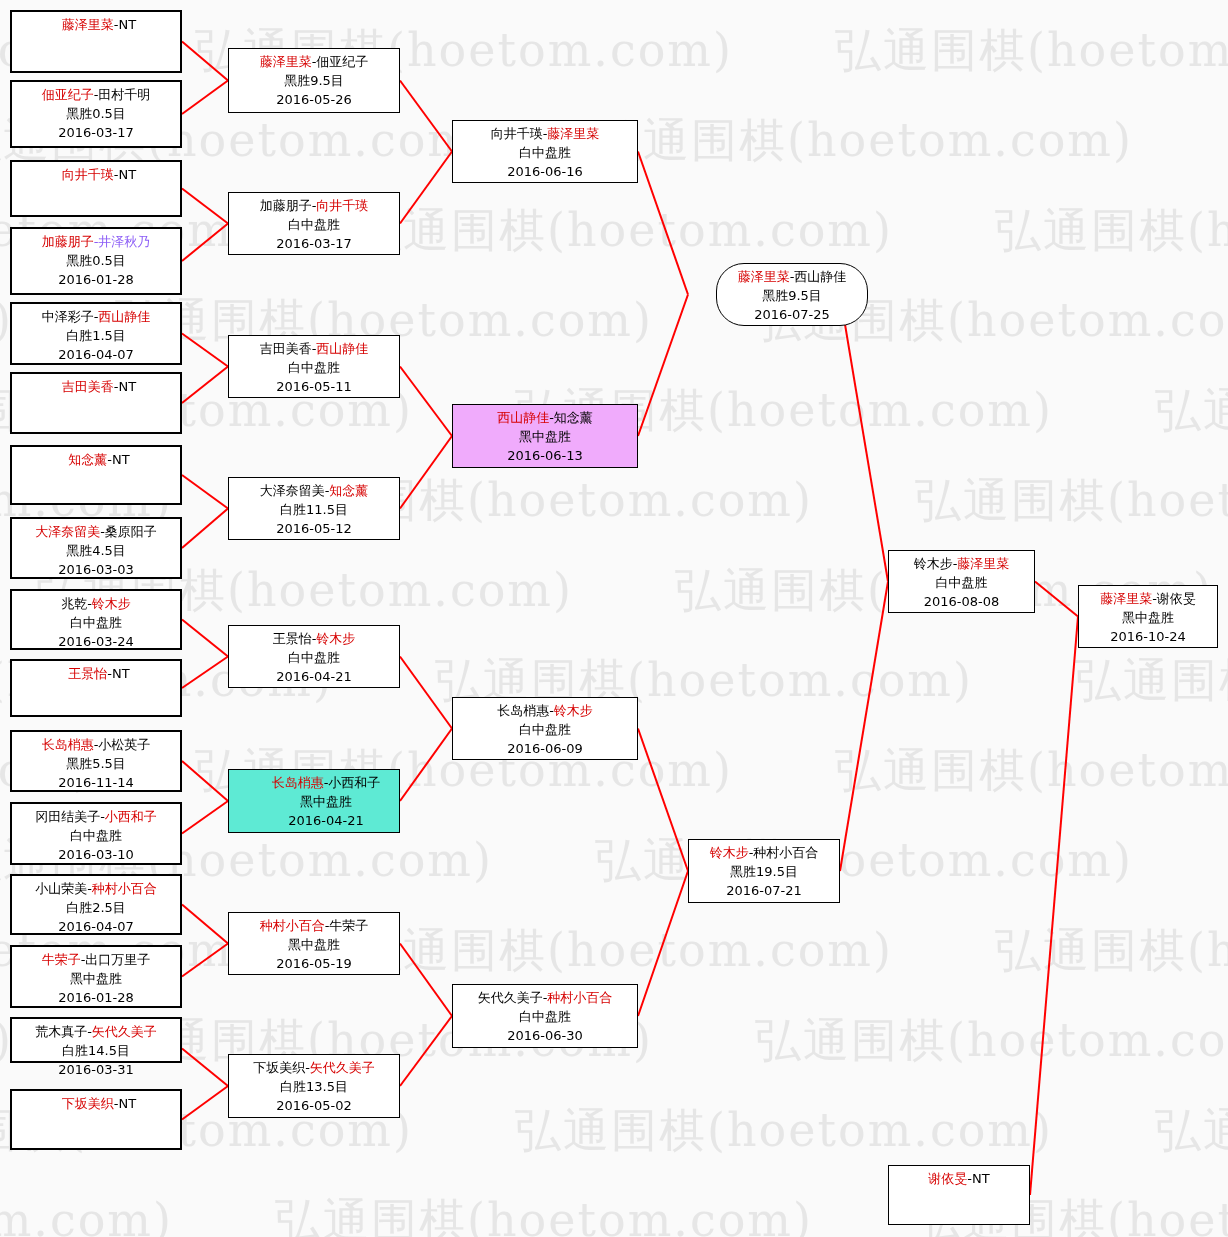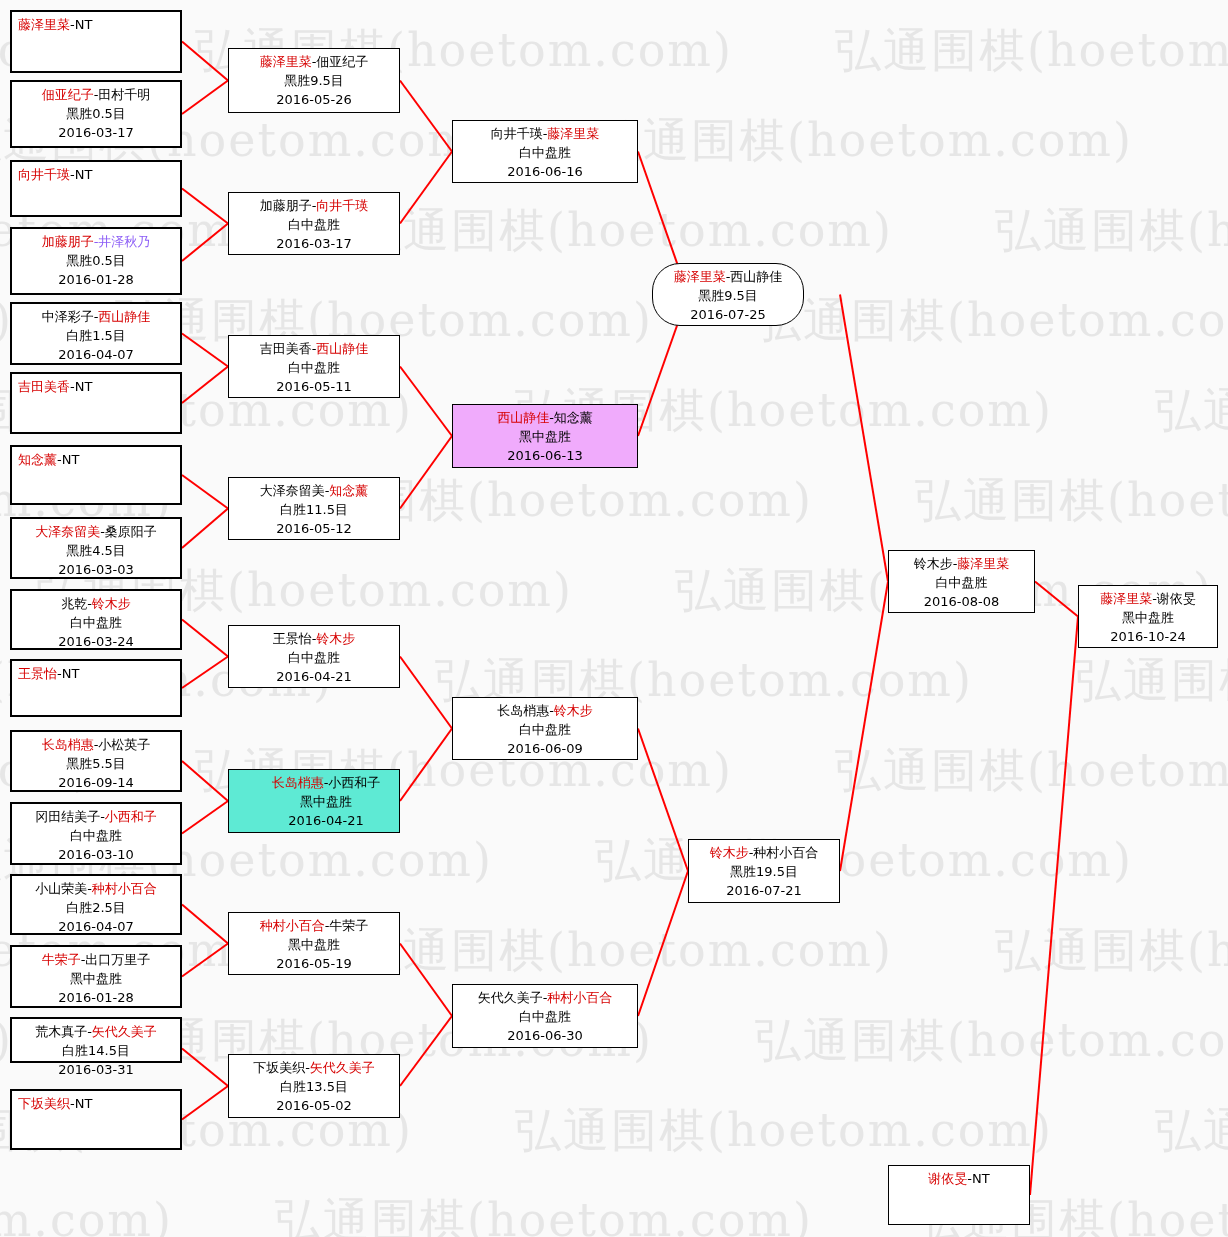--- a/index.html
+++ b/index.html
@@ -17,21 +17,21 @@
     user-select:none;pointer-events:none;
   }
   #lines{position:absolute;left:0;top:0;z-index:1;}
   .box{
     position:absolute;z-index:2;box-sizing:border-box;
     background:#ffffff;border:1px solid #000000;
     font-size:13px;line-height:19px;text-align:center;
     padding-top:3px;color:#000;
   }
   .box.bw2{border-width:2px;}
-  .box.tl{text-align:left;padding-left:6px;}
+  .box.tl{text-align:center;padding-left:6px;}
   .box .title{white-space:nowrap;}
 </style>
 </head>
 <body>
 
 <div id="stage">
   <div id="watermark-layer">
       <div class="wm" style="color: rgb(230, 230, 230); left: -445px; top: 24px;">弘通围棋(hoetom.com)</div>
       <div class="wm" style="color: rgb(230, 230, 230); left: 195px; top: 24px;">弘通围棋(hoetom.com)</div>
       <div class="wm" style="color: rgb(230, 230, 230); left: 835px; top: 24px;">弘通围棋(hoetom.com)</div>
@@ -143,21 +143,21 @@
         <div class="title"><span style="color: rgb(0, 0, 0);">兆乾-</span><span style="color: rgb(214, 0, 0);">铃木步</span></div>
         <div>白中盘胜</div>
         <div>2016-03-24</div>
       </div>
       <div class="box bw2 tl" style="left: 10px; top: 659px; width: 172px; height: 58px; border-color: rgb(0, 0, 0); background: rgb(255, 255, 255);">
         <div class="title"><span style="color: rgb(214, 0, 0);">王景怡</span><span style="color: rgb(0, 0, 0);">-NT</span></div>
       </div>
       <div class="box bw2" style="left: 10px; top: 730px; width: 172px; height: 62px; border-color: rgb(0, 0, 0); background: rgb(255, 255, 255);">
         <div class="title"><span style="color: rgb(214, 0, 0);">长岛梢惠</span><span style="color: rgb(0, 0, 0);">-小松英子</span></div>
         <div>黑胜5.5目</div>
-        <div>2016-09-14</div>
+        <div>2016-11-14</div>
       </div>
       <div class="box bw2" style="left: 10px; top: 802px; width: 172px; height: 63px; border-color: rgb(0, 0, 0); background: rgb(255, 255, 255);">
         <div class="title"><span style="color: rgb(0, 0, 0);">冈田结美子-</span><span style="color: rgb(214, 0, 0);">小西和子</span></div>
         <div>白中盘胜</div>
         <div>2016-03-10</div>
       </div>
       <div class="box bw2" style="left: 10px; top: 874px; width: 172px; height: 61px; border-color: rgb(0, 0, 0); background: rgb(255, 255, 255);">
         <div class="title"><span style="color: rgb(0, 0, 0);">小山荣美-</span><span style="color: rgb(214, 0, 0);">种村小百合</span></div>
         <div>白胜2.5目</div>
         <div>2016-04-07</div>
@@ -228,21 +228,21 @@
       <div class="box" style="left: 452px; top: 697px; width: 186px; height: 63px; border-color: rgb(0, 0, 0); background: rgb(255, 255, 255);">
         <div class="title"><span style="color: rgb(0, 0, 0);">长岛梢惠-</span><span style="color: rgb(214, 0, 0);">铃木步</span></div>
         <div>白中盘胜</div>
         <div>2016-06-09</div>
       </div>
       <div class="box" style="left: 452px; top: 984px; width: 186px; height: 64px; border-color: rgb(0, 0, 0); background: rgb(255, 255, 255); text-align: center;">
         <div class="title"><span style="color: rgb(0, 0, 0);">矢代久美子-</span><span style="color: rgb(214, 0, 0);">种村小百合</span></div>
         <div>白中盘胜</div>
         <div>2016-06-30</div>
       </div>
-      <div class="box" style="left: 652px; top: 263px; width: 152px; height: 63px; border-color: rgb(0, 0, 0); background: rgb(255, 255, 255); border-radius: 28px;">
+      <div class="box" style="left: 716px; top: 263px; width: 152px; height: 63px; border-color: rgb(0, 0, 0); background: rgb(255, 255, 255); border-radius: 28px;">
         <div class="title"><span style="color: rgb(214, 0, 0);">藤泽里菜</span><span style="color: rgb(0, 0, 0);">-西山静佳</span></div>
         <div>黑胜9.5目</div>
         <div>2016-07-25</div>
       </div>
       <div class="box" style="left: 688px; top: 839px; width: 152px; height: 64px; border-color: rgb(0, 0, 0); background: rgb(255, 255, 255);">
         <div class="title"><span style="color: rgb(214, 0, 0);">铃木步</span><span style="color: rgb(0, 0, 0);">-种村小百合</span></div>
         <div>黑胜19.5目</div>
         <div>2016-07-21</div>
       </div>
       <div class="box" style="left: 888px; top: 550px; width: 147px; height: 63px; border-color: rgb(0, 0, 0); background: rgb(255, 255, 255);">

